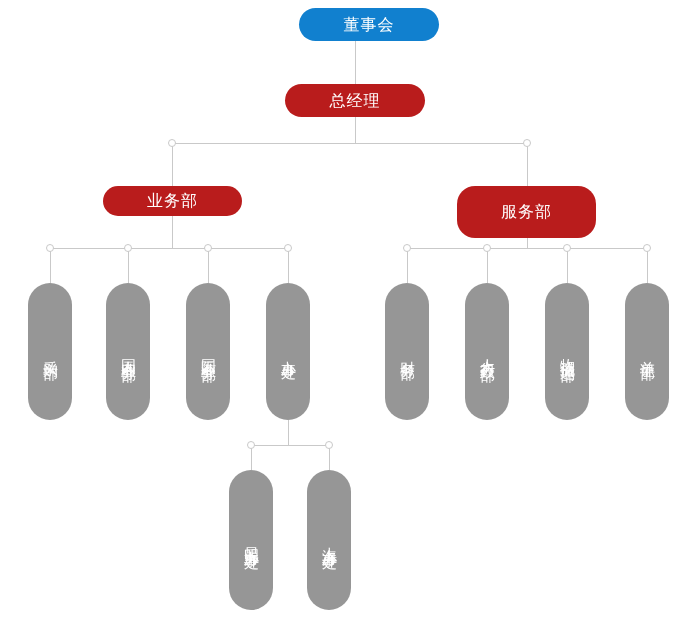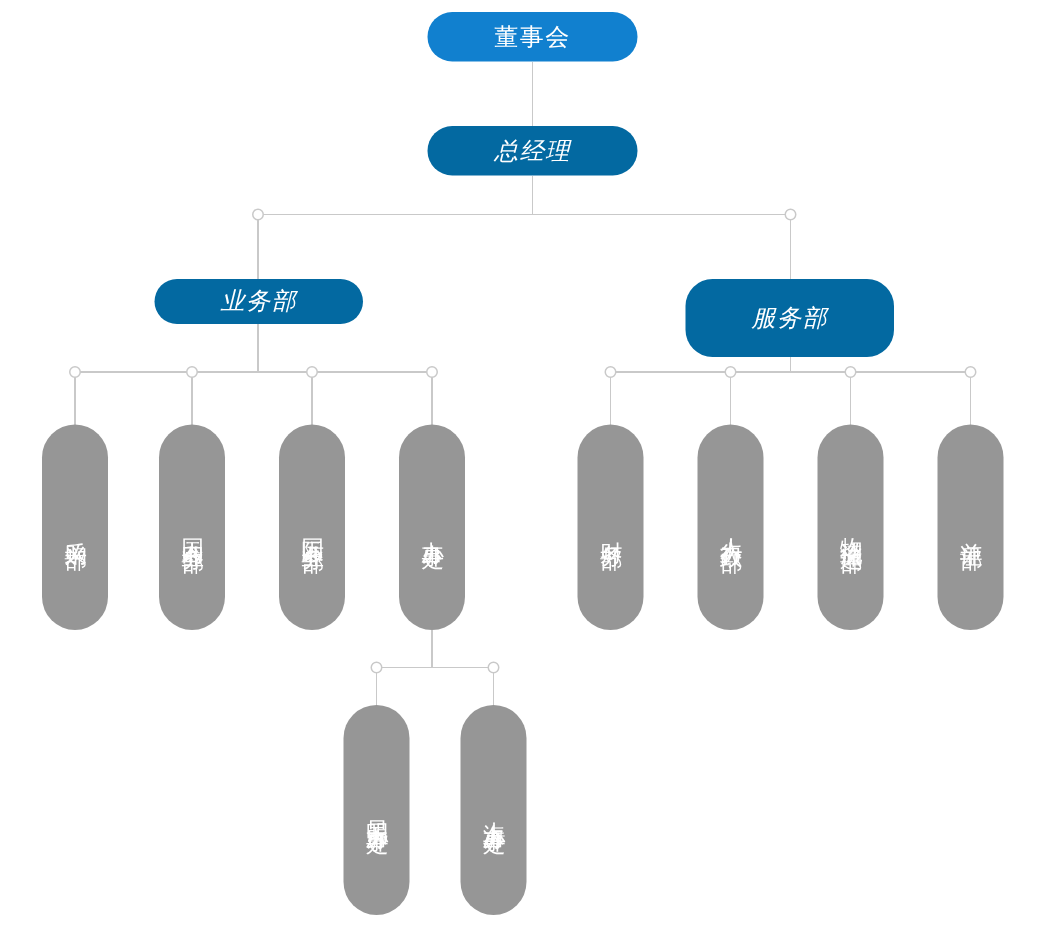--- a/index.html
+++ b/index.html
@@ -60,21 +60,21 @@
   }
   .node.vertical .node-label {
     writing-mode: vertical-rl;
     text-orientation: upright;
     font-size: 15px;
     letter-spacing: 2px;
     line-height: 1;
   }
   
   .node.tone-accent { background: #1180cf; }
-  .node.tone-dark   { background: #0369a1; font-style: italic; }
+  .node.tone-dark   { background: #b91c1c; }
   .node.tone-muted  { background: #969696; }
 </style>
 </head>
 <body>
 
 <div id="org-chart">
 
   <svg id="connector-layer" viewBox="0 0 698 619" width="698" height="619" aria-hidden="true">
       <line x1="355" y1="41" x2="355" y2="84" stroke="#c9c9c9" stroke-width="1" shape-rendering="crispEdges"></line>
       <line x1="355" y1="117" x2="355" y2="143" stroke="#c9c9c9" stroke-width="1" shape-rendering="crispEdges"></line>
@@ -105,21 +105,21 @@
       <circle cx="288" cy="248" r="3.5" fill="#ffffff" stroke="#c9c9c9" stroke-width="1"></circle>
       <circle cx="407" cy="248" r="3.5" fill="#ffffff" stroke="#c9c9c9" stroke-width="1"></circle>
       <circle cx="487" cy="248" r="3.5" fill="#ffffff" stroke="#c9c9c9" stroke-width="1"></circle>
       <circle cx="567" cy="248" r="3.5" fill="#ffffff" stroke="#c9c9c9" stroke-width="1"></circle>
       <circle cx="647" cy="248" r="3.5" fill="#ffffff" stroke="#c9c9c9" stroke-width="1"></circle>
       <circle cx="251" cy="445" r="3.5" fill="#ffffff" stroke="#c9c9c9" stroke-width="1"></circle>
       <circle cx="329" cy="445" r="3.5" fill="#ffffff" stroke="#c9c9c9" stroke-width="1"></circle>
     </svg>
 
   <div id="node-layer">
-      <div class="node horizontal tone-accent" style="left: 285px; top: 8px; width: 140px; height: 33px;">
+      <div class="node horizontal tone-accent" style="left: 299px; top: 8px; width: 140px; height: 33px;">
         <span class="node-label">董事会</span>
       </div>
       <div class="node horizontal tone-dark" style="left: 285px; top: 84px; width: 140px; height: 33px;">
         <span class="node-label">总经理</span>
       </div>
       <div class="node horizontal tone-dark" style="left: 103px; top: 186px; width: 139px; height: 30px;">
         <span class="node-label">业务部</span>
       </div>
       <div class="node horizontal tone-dark" style="left: 457px; top: 186px; width: 139px; height: 52px;">
         <span class="node-label">服务部</span>

